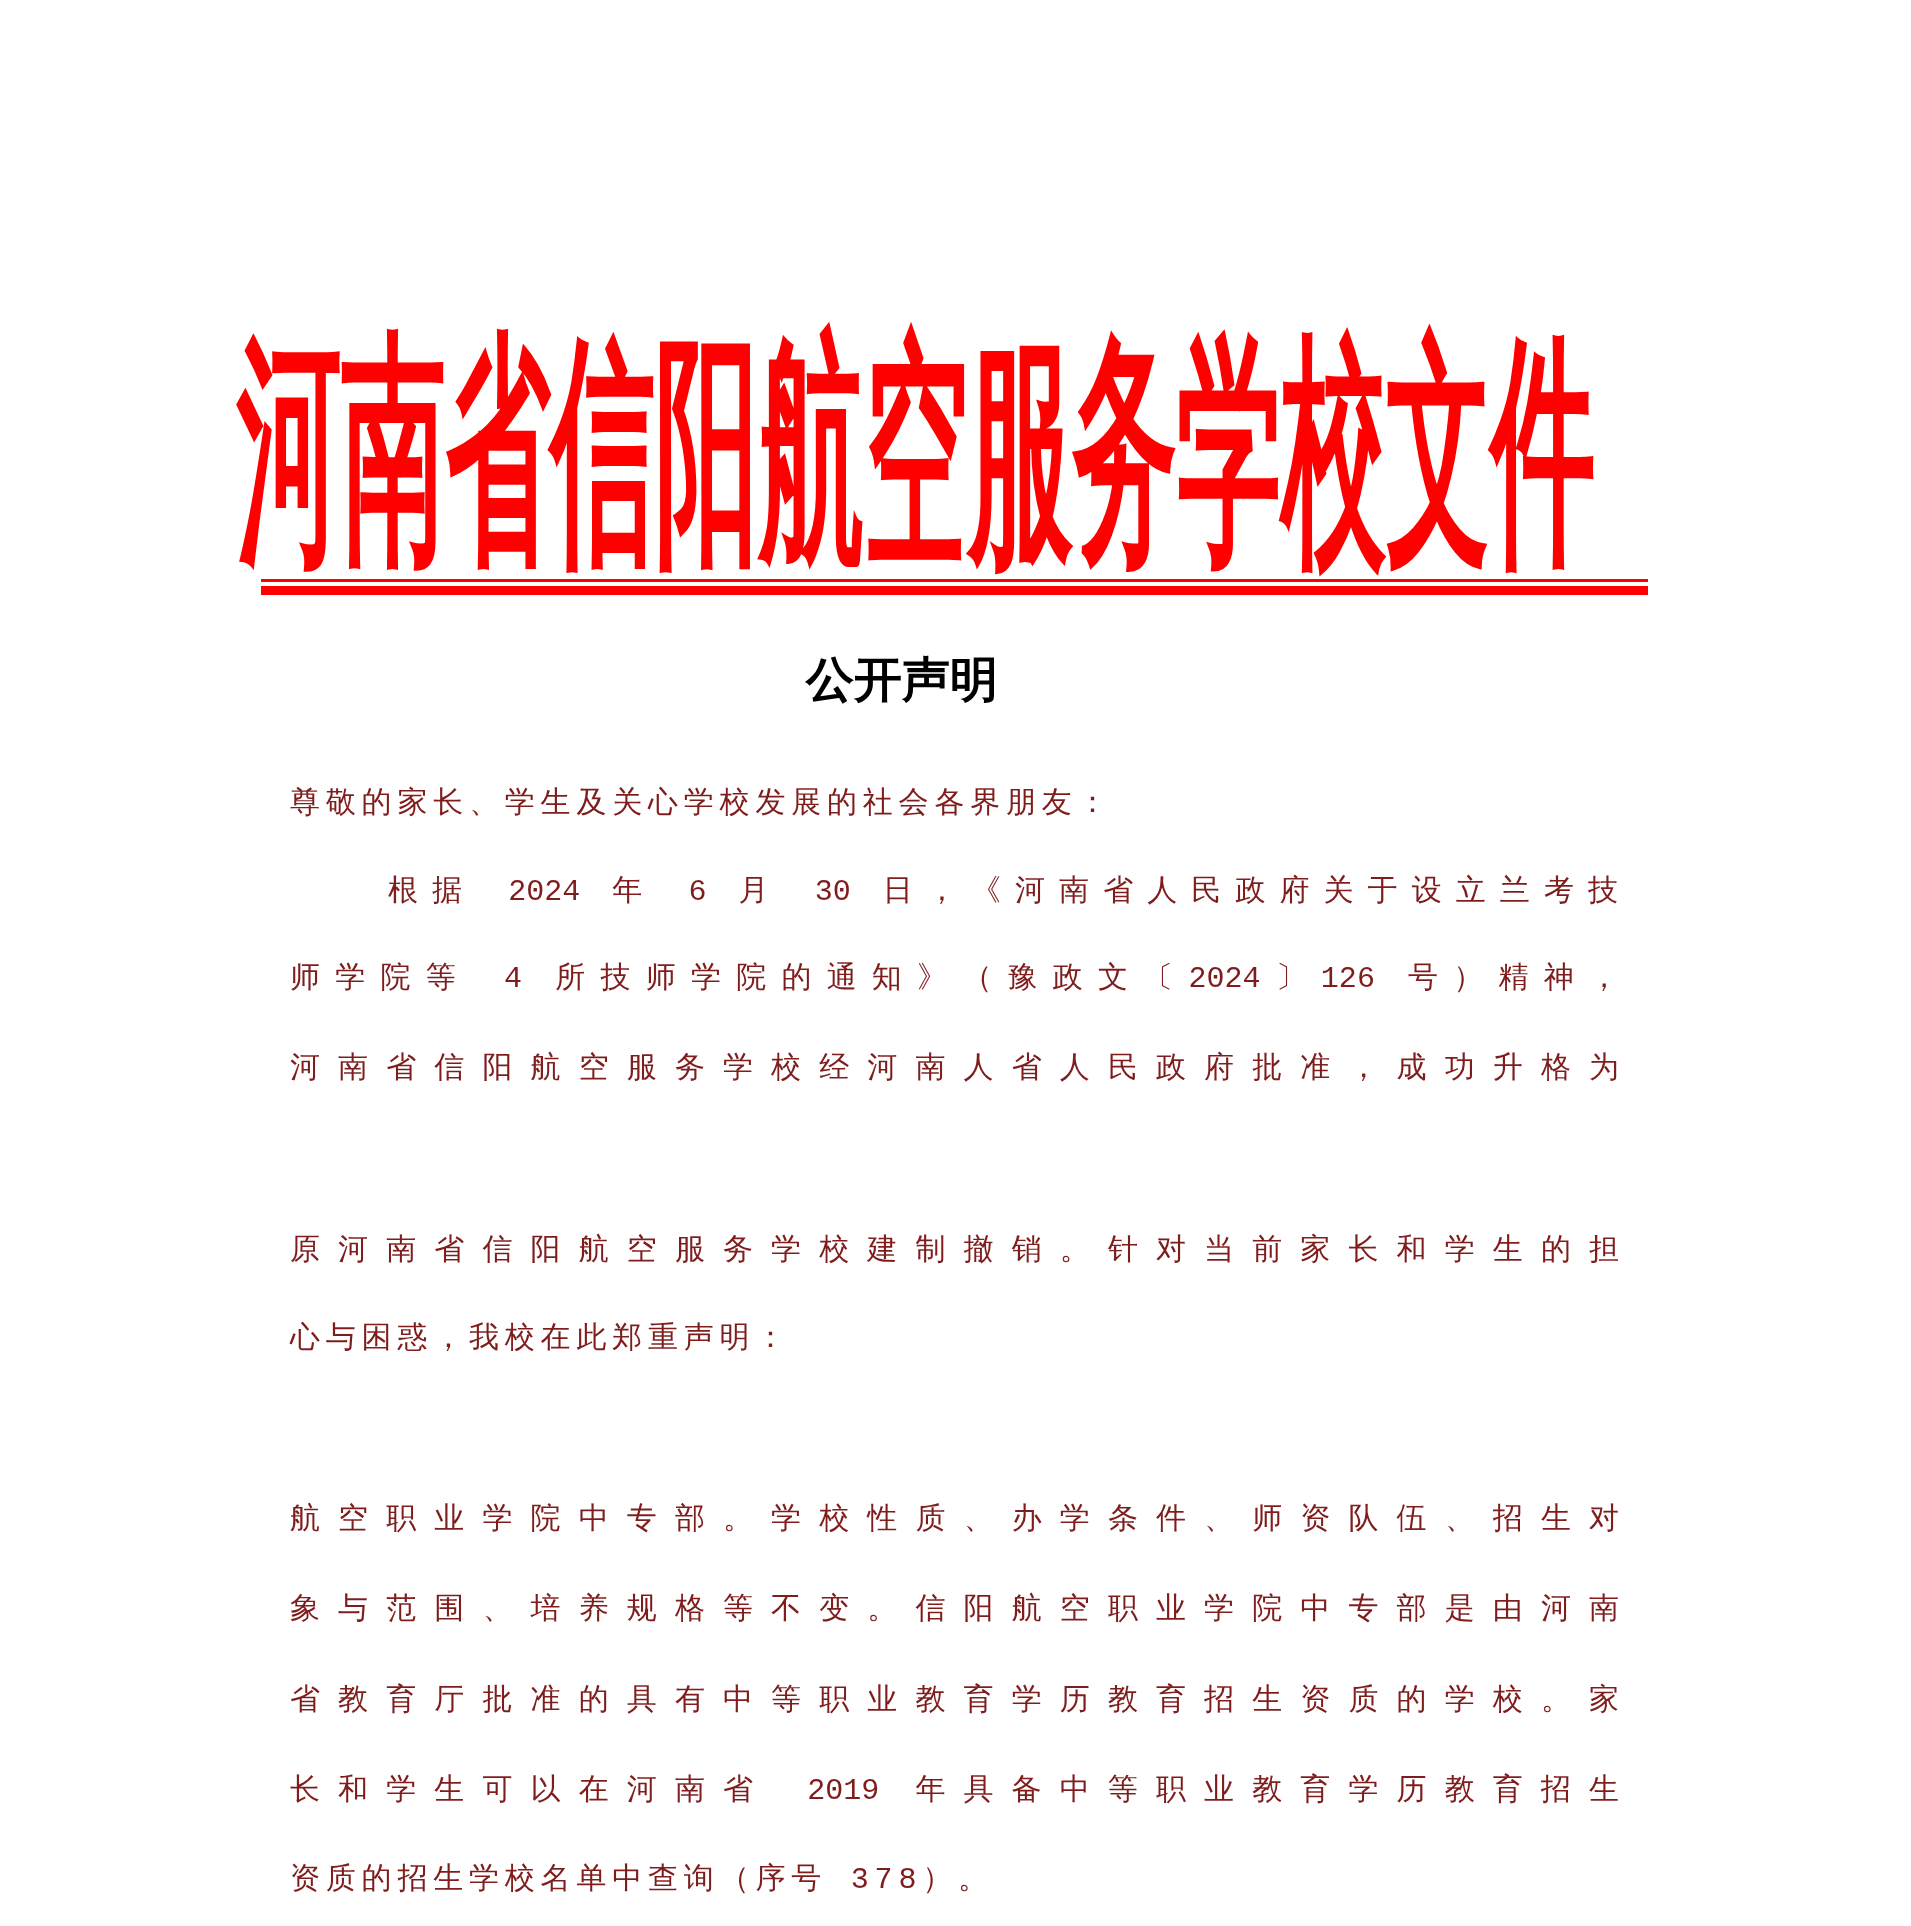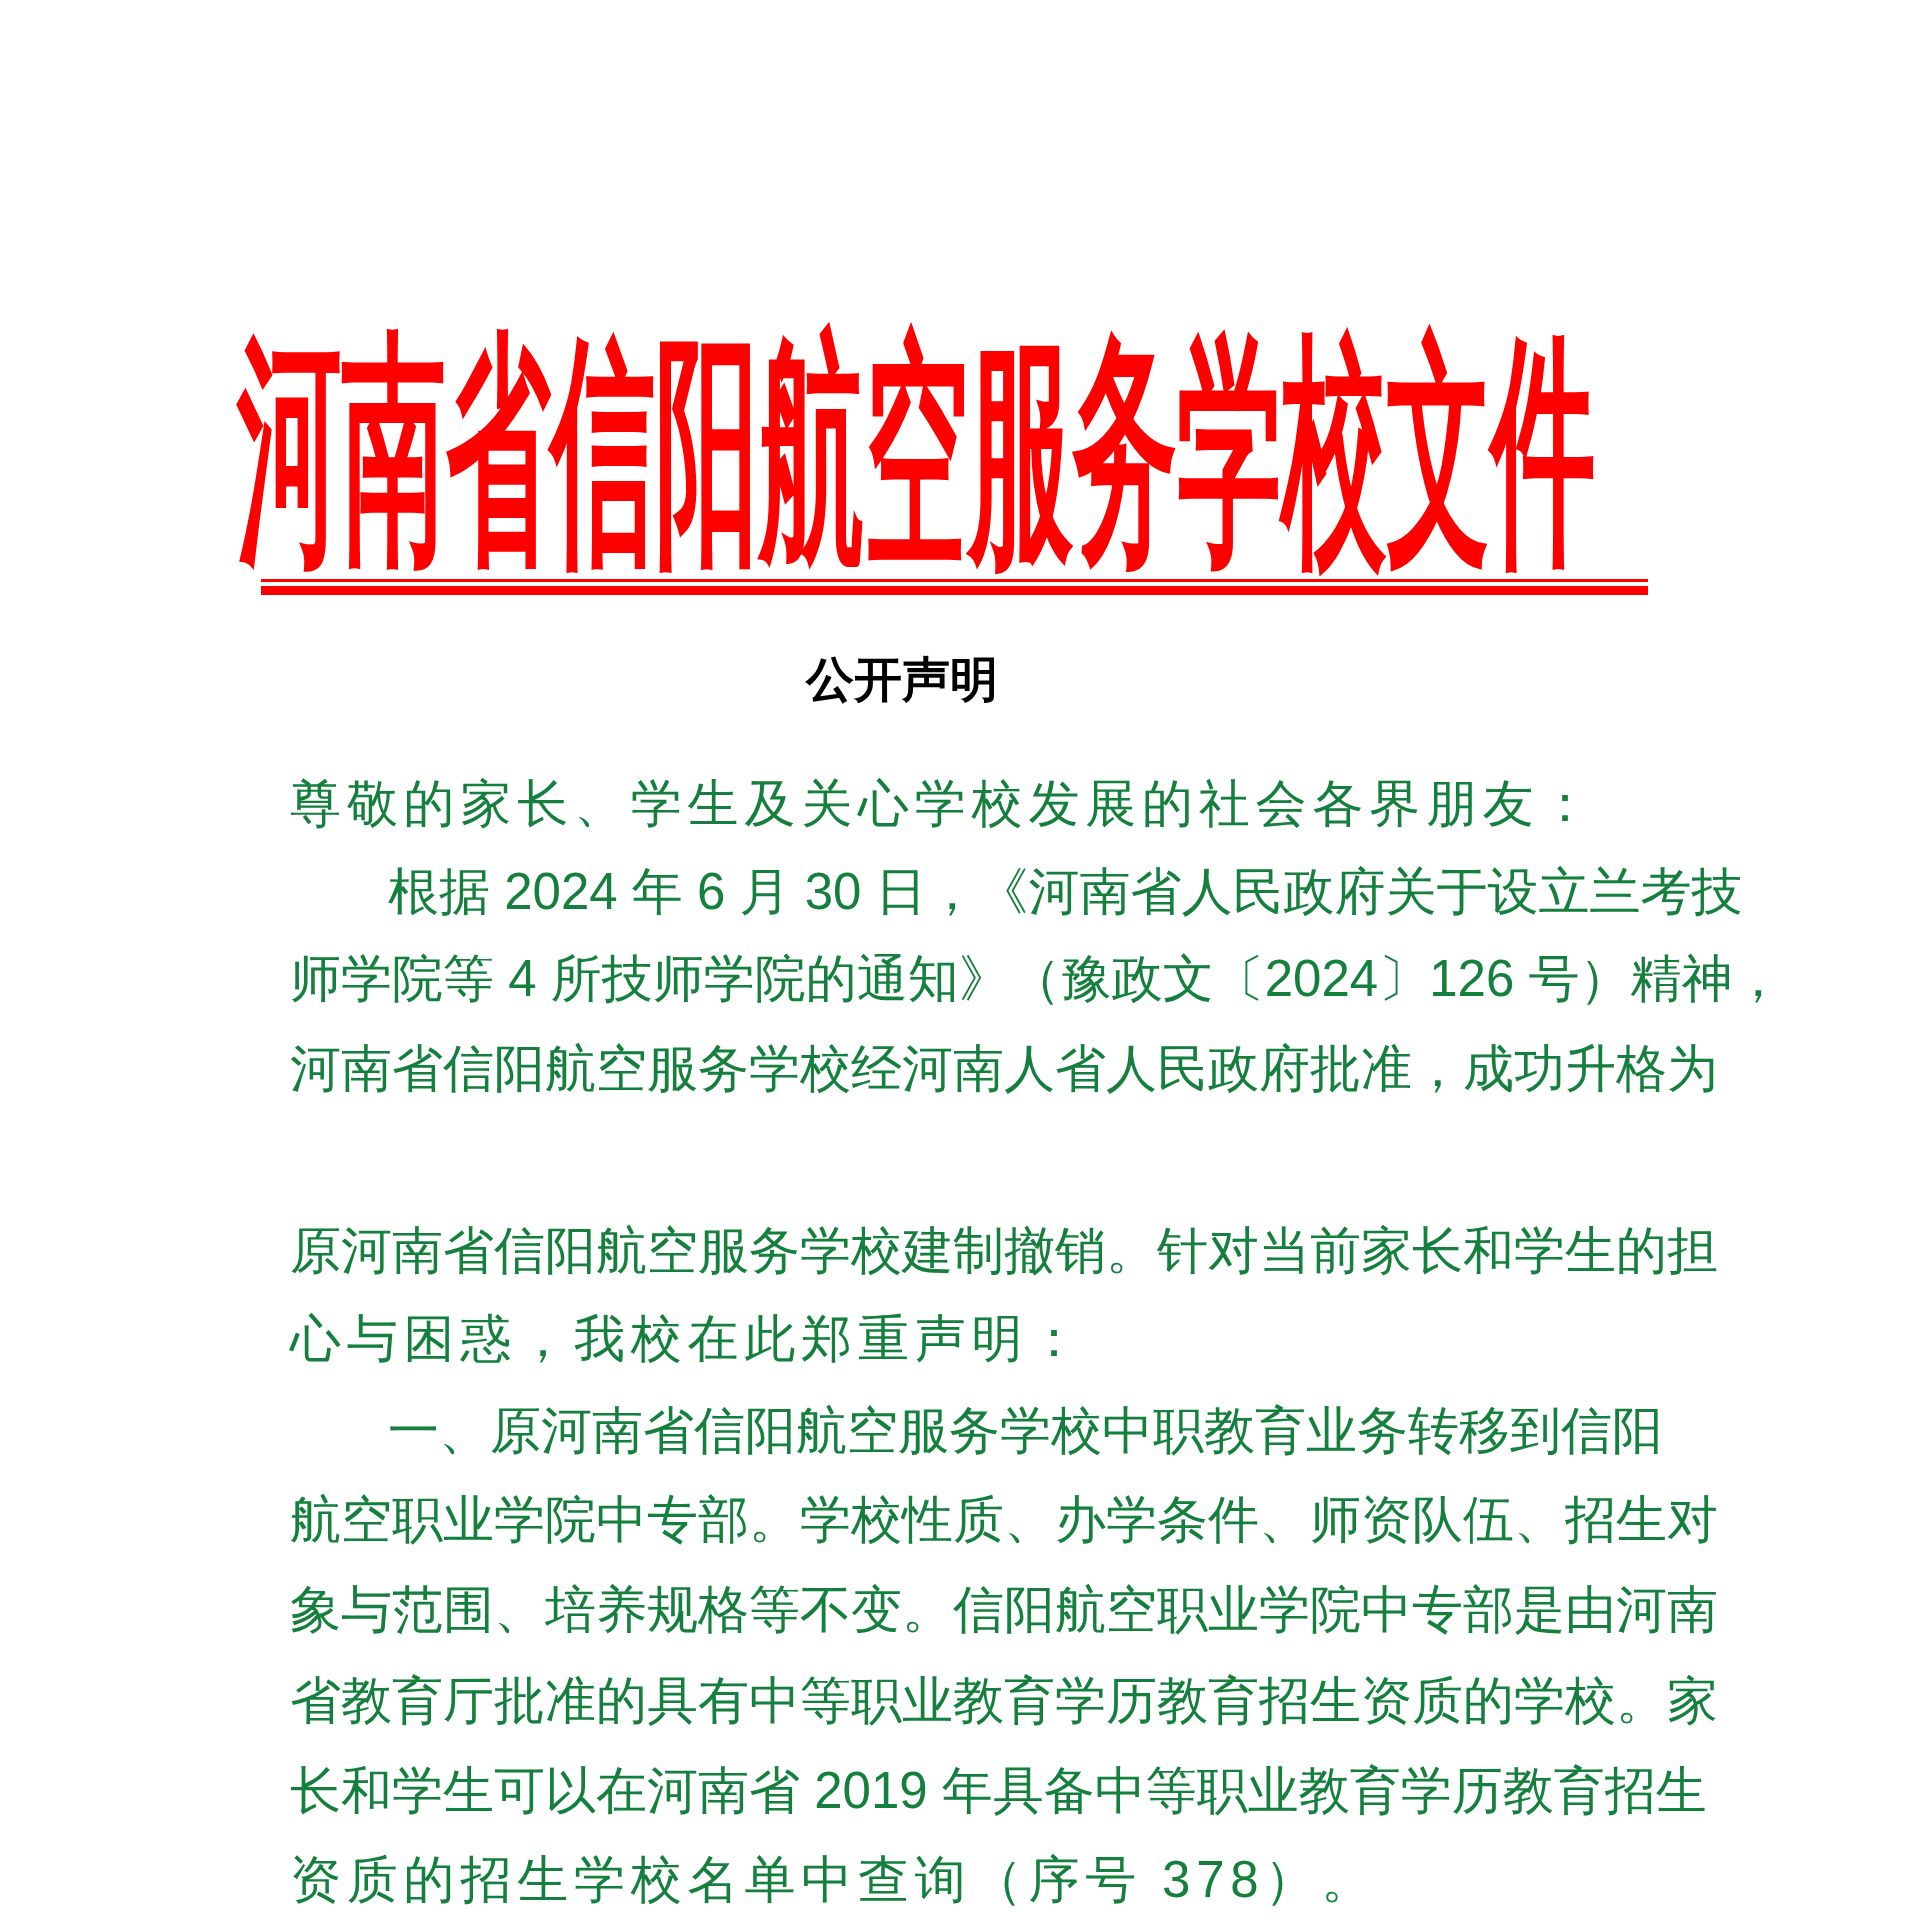--- a/index.html
+++ b/index.html
@@ -32,22 +32,22 @@
   .doc-title {
     position: absolute; left: 806px; top: 647px; width: 119px; height: 65px;
     font-family: "DejaVu Sans", "Liberation Sans", sans-serif;
     font-weight: bold; font-size: 48px; line-height: 65px; color: #000;
     white-space: nowrap; text-align: center;
   }
   .doc-title span { display: inline-block; transform-origin: 0 0; }
 
   .body-line {
     position: absolute; left: 290px; width: 1329px; height: 52px;
-    font-family: Liberation Sans, sans-serif;
-    font-size: 51px; line-height: 52px; color: #15803d;
+    font-family: Liberation Mono, monospace;
+    font-size: 30px; line-height: 52px; color: #7f1d1d;
     white-space: nowrap;
     text-align: justify; text-align-last: justify;
   }
   .body-line.short { text-align-last: left; letter-spacing: 5.8px; }
   .body-line.indent { left: 388px; width: 1230px; }
 </style>
 </head>
 <body>
 
 <div class="page">
@@ -63,21 +63,20 @@
   </div>
 
   <div class="body-line short" style="top:778px;">尊敬的家长、学生及关心学校发展的社会各界朋友：</div>
 
   <div class="body-line indent" style="top:866px;">根据 2024 年 6 月 30 日，《河南省人民政府关于设立兰考技</div>
   <div class="body-line" style="top:953px;">师学院等 4 所技师学院的通知》（豫政文〔2024〕126 号）精神，</div>
   <div class="body-line" style="top:1043px;">河南省信阳航空服务学校经河南人省人民政府批准，成功升格为</div>
   <div class="body-line" style="top:1225px;">原河南省信阳航空服务学校建制撤销。针对当前家长和学生的担</div>
   <div class="body-line short" style="top:1313px;">心与困惑，我校在此郑重声明：</div>
 
-  <div class="body-line indent" style="top:1405px;">一、原河南省信阳航空服务学校中职教育业务转移到信阳</div>
   <div class="body-line" style="top:1494px;">航空职业学院中专部。学校性质、办学条件、师资队伍、招生对</div>
   <div class="body-line" style="top:1584px;">象与范围、培养规格等不变。信阳航空职业学院中专部是由河南</div>
   <div class="body-line" style="top:1675px;">省教育厅批准的具有中等职业教育学历教育招生资质的学校。家</div>
   <div class="body-line" style="top:1765px;">长和学生可以在河南省 2019 年具备中等职业教育学历教育招生</div>
   <div class="body-line short" style="top:1854px;">资质的招生学校名单中查询（序号 378）。</div>
 
 </div>
 
 
 </body></html>

